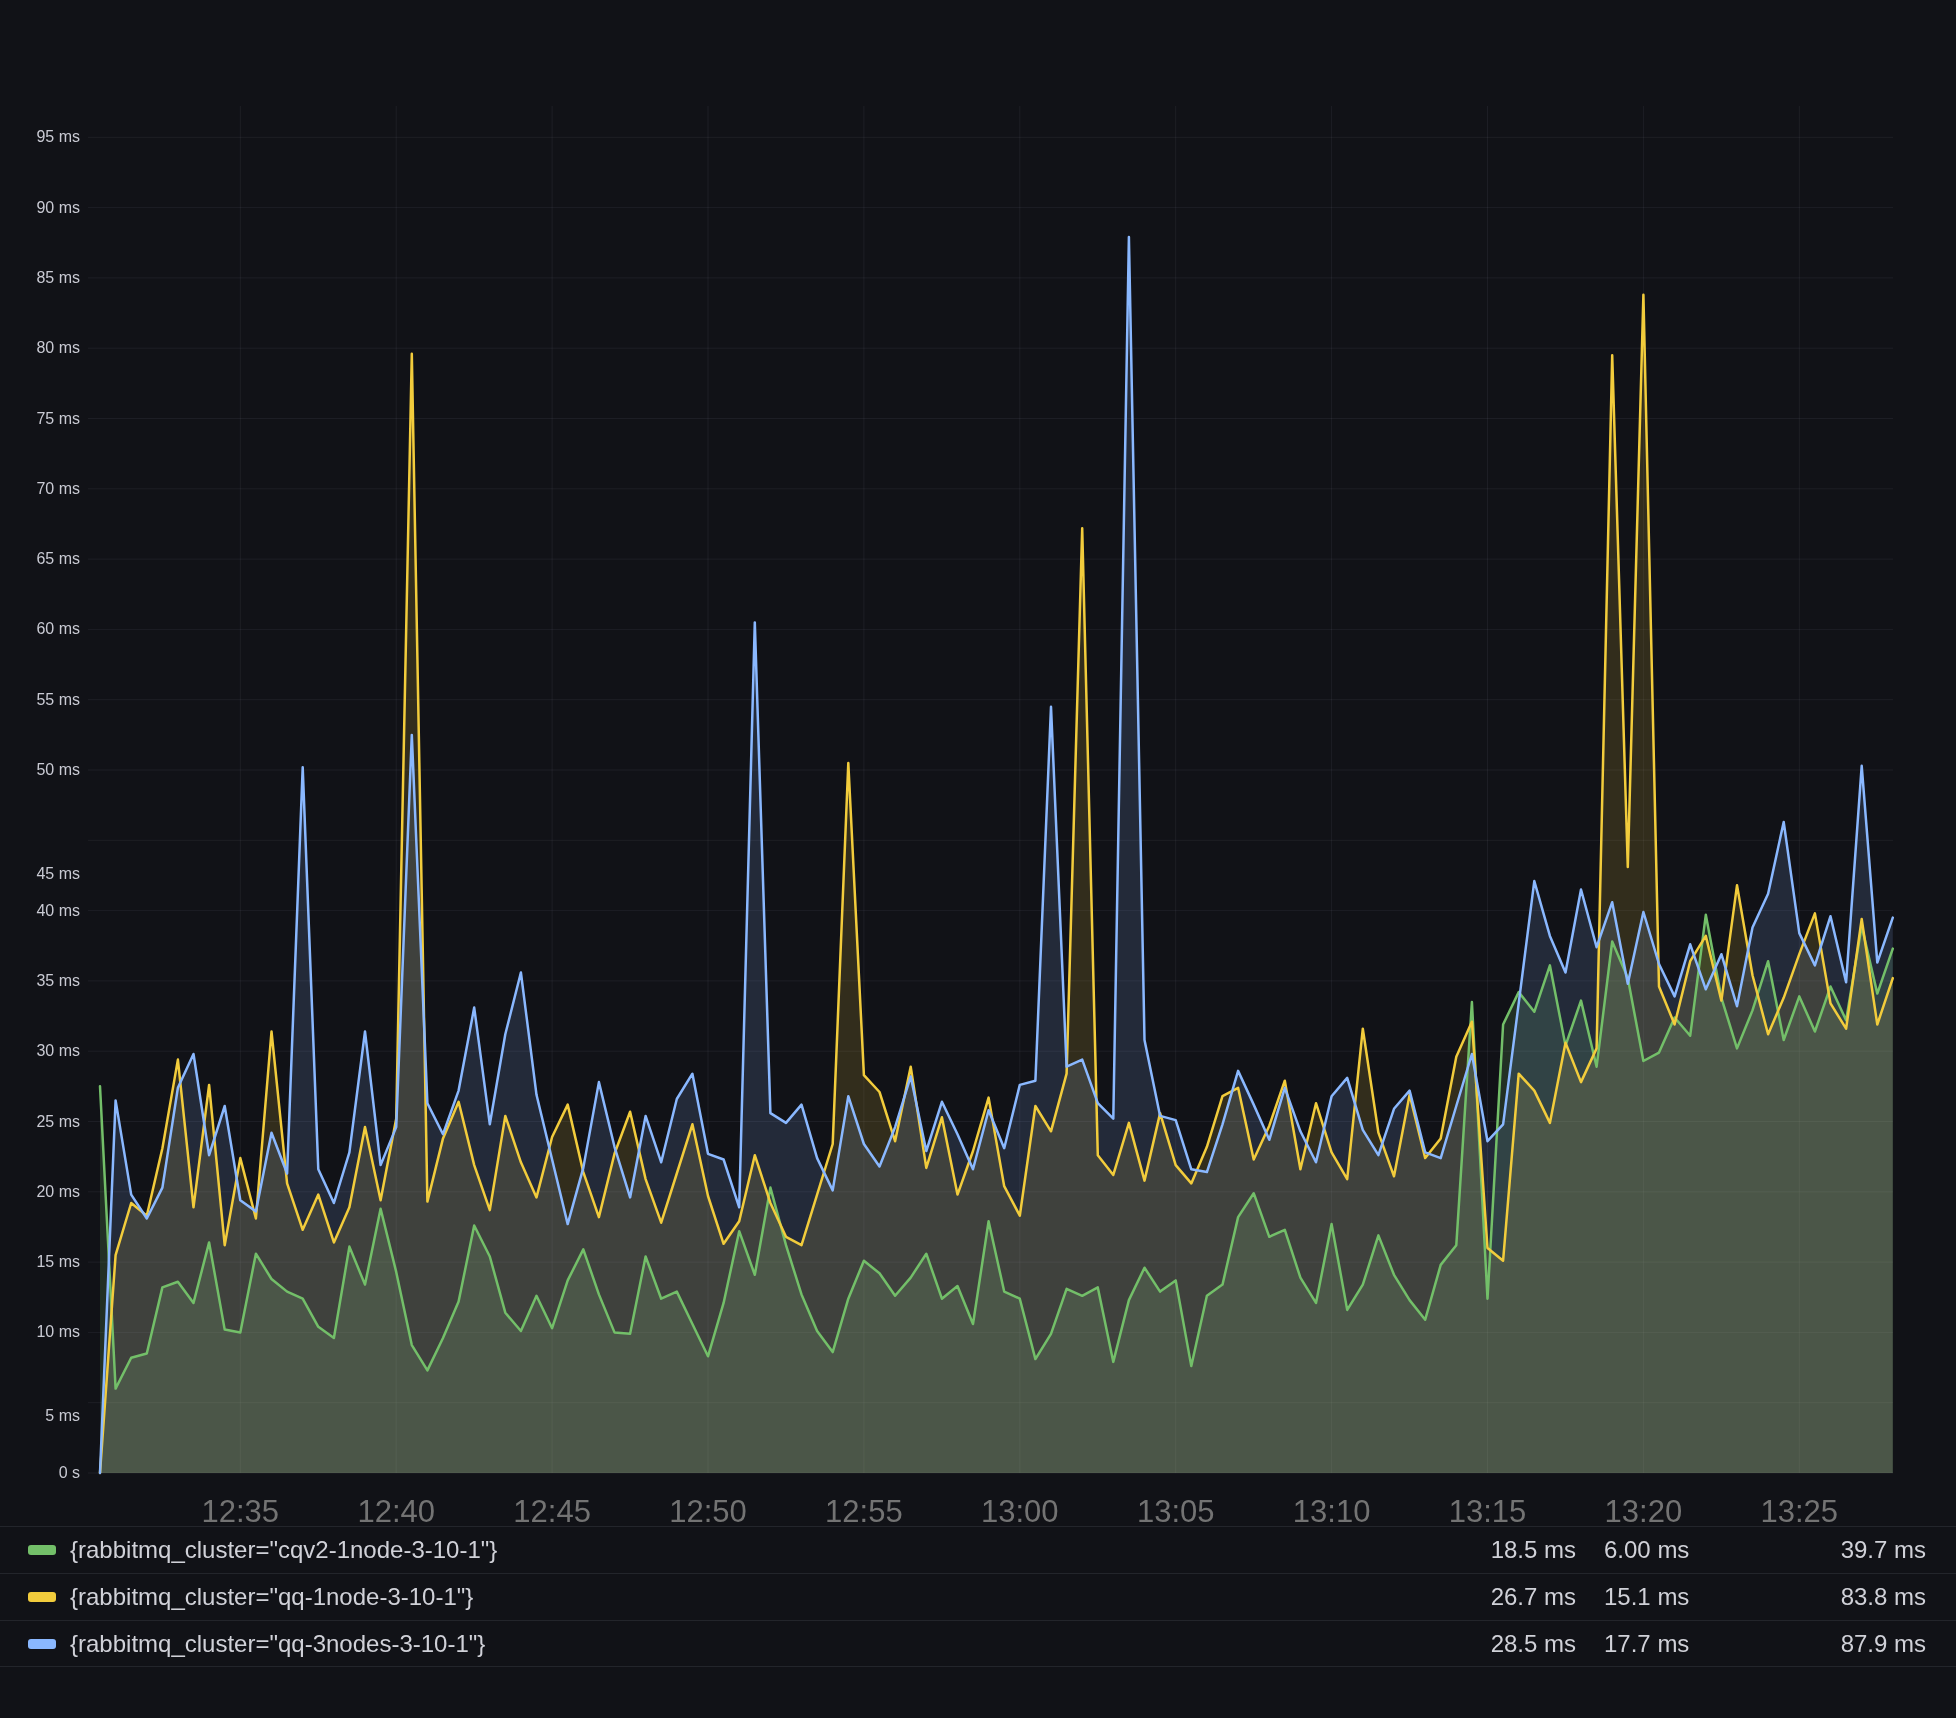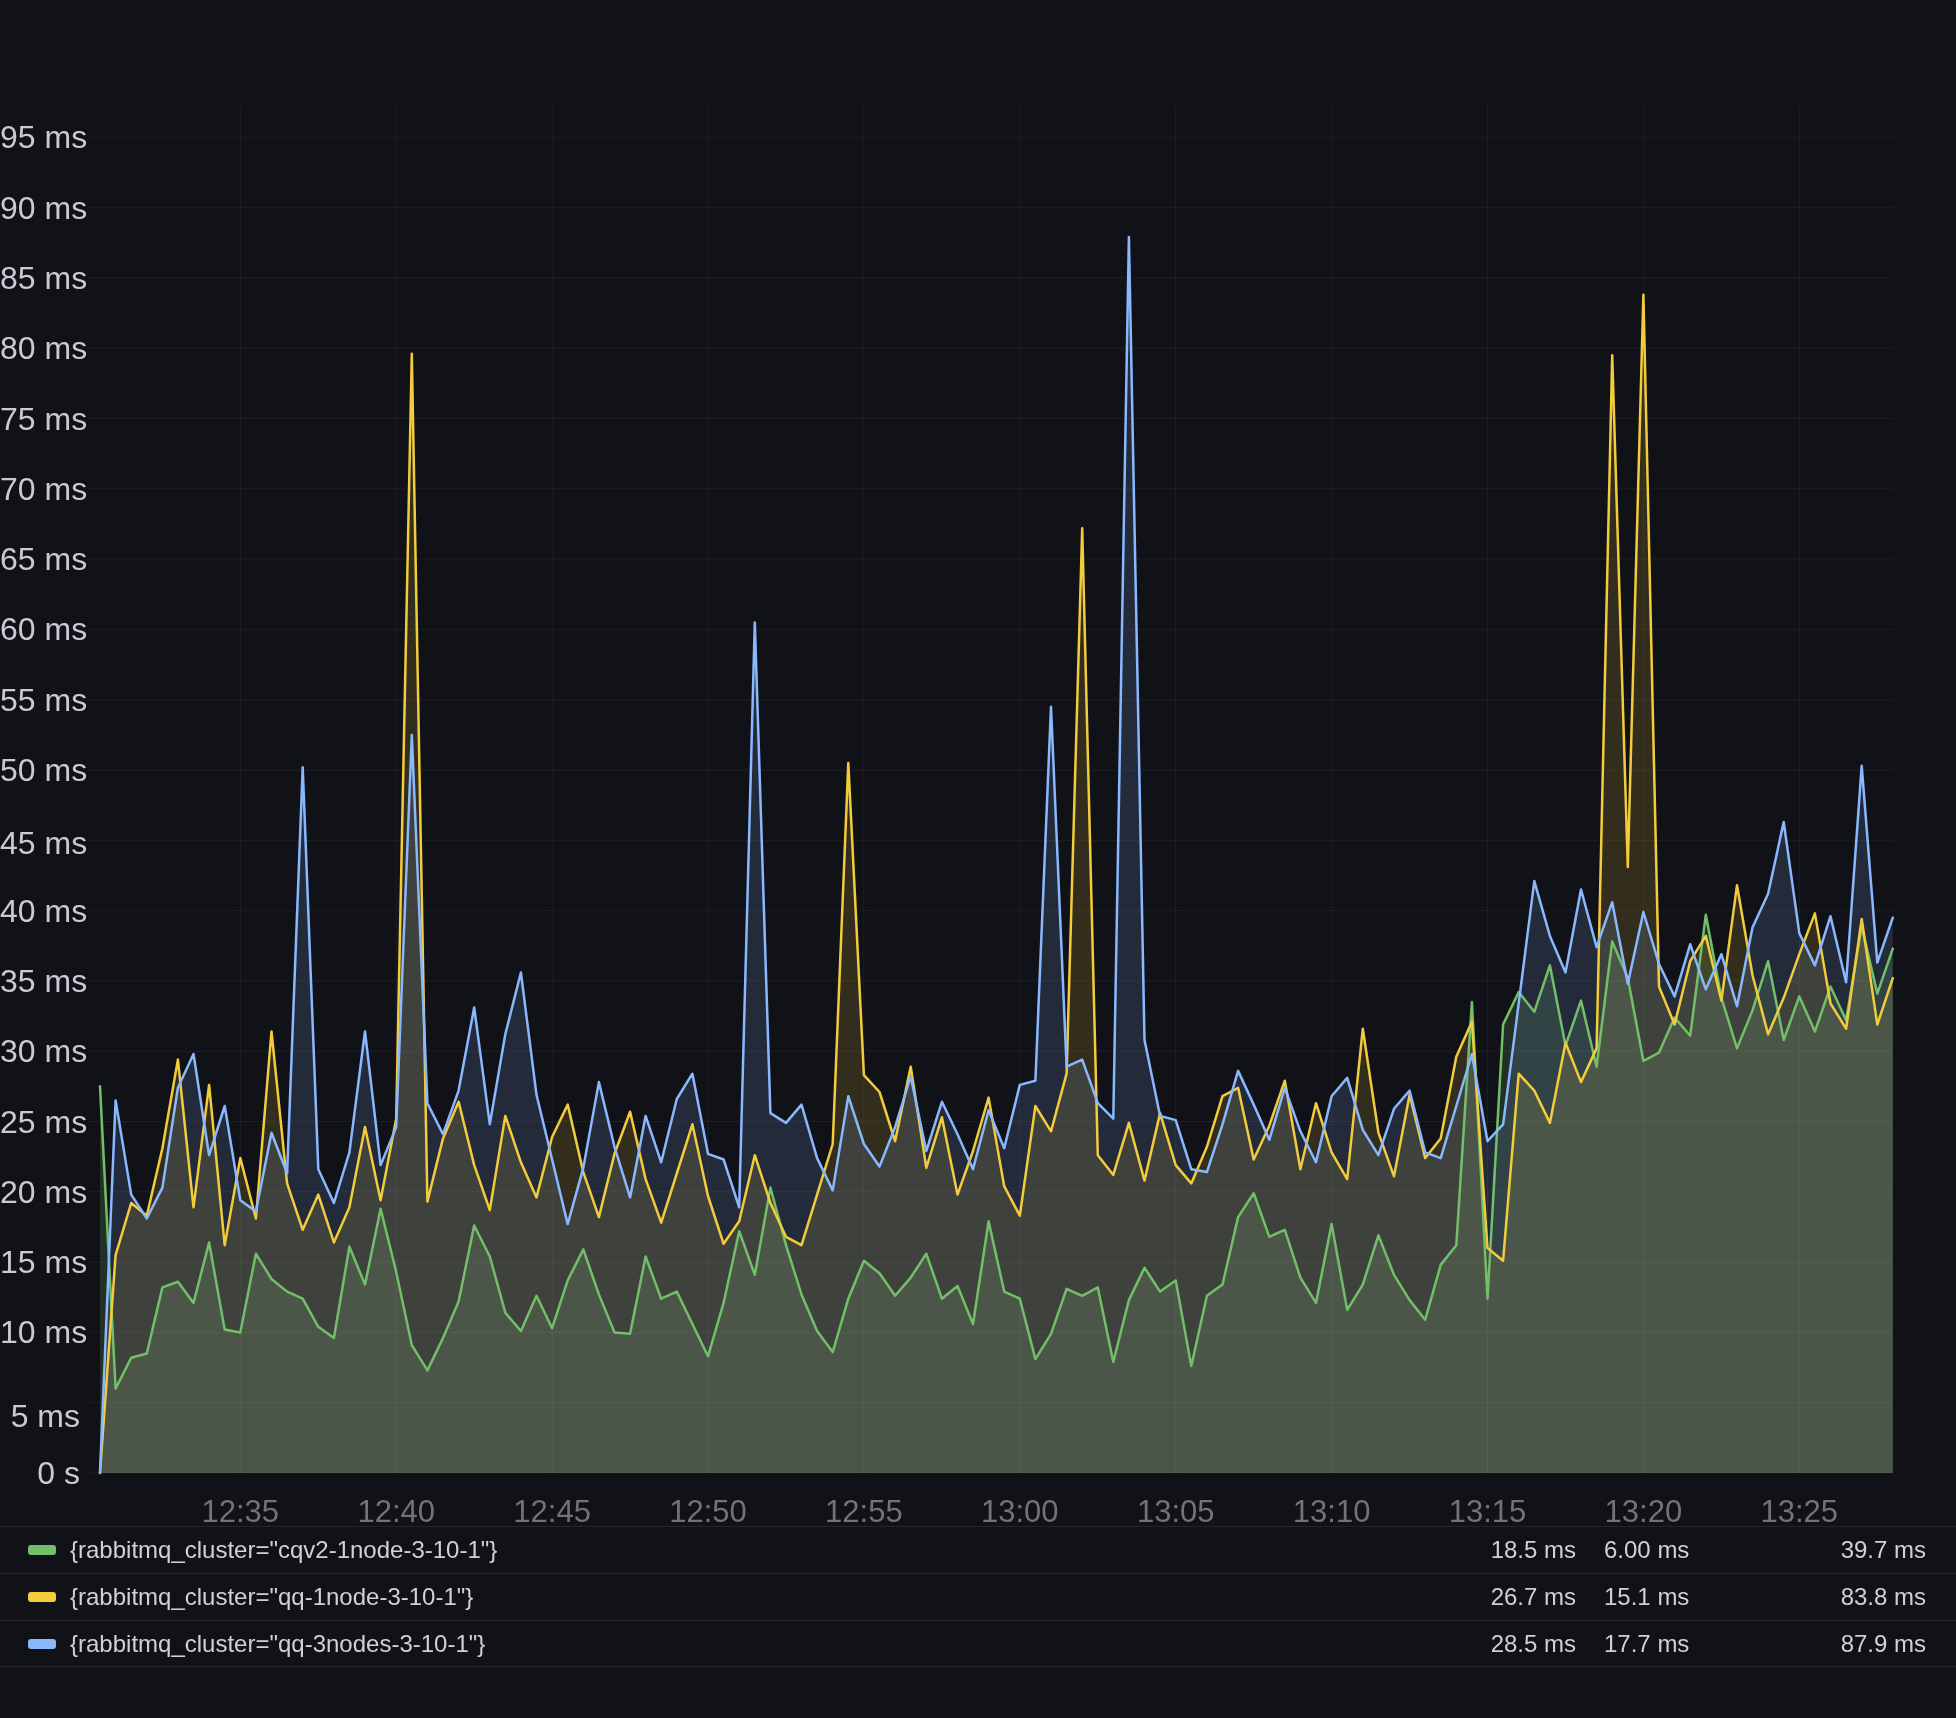--- a/index.html
+++ b/index.html
@@ -3,21 +3,21 @@
 <meta charset="utf-8">
 <style>
   html,body{margin:0;padding:0;background:#111217;}
   body{width:1956px;height:1718px;position:relative;overflow:hidden;
        font-family:"Liberation Sans","DejaVu Sans",sans-serif;}
   #panel{position:absolute;inset:0;background:#111217;}
   #panel-title{position:absolute;top:10px;left:0;width:1956px;text-align:center;
        color:#D8D9DA;font-size:27px;font-weight:600;letter-spacing:.2px;}
   #chart-svg{position:absolute;left:0;top:0;}
   .y-label{position:absolute;left:0;width:80px;text-align:right;color:#C9CAD3;
-       font-size:32px;transform:translateY(-50%);white-space:nowrap;}
+       font-size:16px;transform:translateY(-50%);white-space:nowrap;}
   .x-label{position:absolute;color:#737373;font-size:31px;transform:translateX(-50%);
        top:1494px;white-space:nowrap;}
   #legend{position:absolute;left:0;top:1526px;width:1956px;color:#D0D1D8;font-size:24px;}
   .lg-row,.lg-header{display:flex;align-items:center;box-sizing:border-box;
        padding-right:30px;padding-left:28px;}
   .lg-header{height:36px;color:#5E8FE6;font-weight:500;}
   .lg-row{height:47px;border-top:1px solid #23252B;}
   .lg-row:last-child{border-bottom:1px solid #23252B;}
   .swatch{width:28px;height:10px;border-radius:3px;flex:0 0 28px;}
   .swatch-space{flex:0 0 28px;}
@@ -76,21 +76,21 @@
     <div id="axis-labels">
         <div class="y-label" style="top: 1473px;">0 s</div>
         <div class="y-label" style="top: 1416px;">5 ms</div>
         <div class="y-label" style="top: 1332.4px;">10 ms</div>
         <div class="y-label" style="top: 1262.1px;">15 ms</div>
         <div class="y-label" style="top: 1191.8px;">20 ms</div>
         <div class="y-label" style="top: 1121.5px;">25 ms</div>
         <div class="y-label" style="top: 1051.2px;">30 ms</div>
         <div class="y-label" style="top: 980.9px;">35 ms</div>
         <div class="y-label" style="top: 910.6px;">40 ms</div>
-        <div class="y-label" style="top: 843px;">45 ms</div>
+        <div class="y-label" style="top: 874px;">45 ms</div>
         <div class="y-label" style="top: 770px;">50 ms</div>
         <div class="y-label" style="top: 699.7px;">55 ms</div>
         <div class="y-label" style="top: 629.4px;">60 ms</div>
         <div class="y-label" style="top: 559.1px;">65 ms</div>
         <div class="y-label" style="top: 488.8px;">70 ms</div>
         <div class="y-label" style="top: 418.5px;">75 ms</div>
         <div class="y-label" style="top: 348.2px;">80 ms</div>
         <div class="y-label" style="top: 277.9px;">85 ms</div>
         <div class="y-label" style="top: 207.6px;">90 ms</div>
         <div class="y-label" style="top: 137.3px;">95 ms</div>

